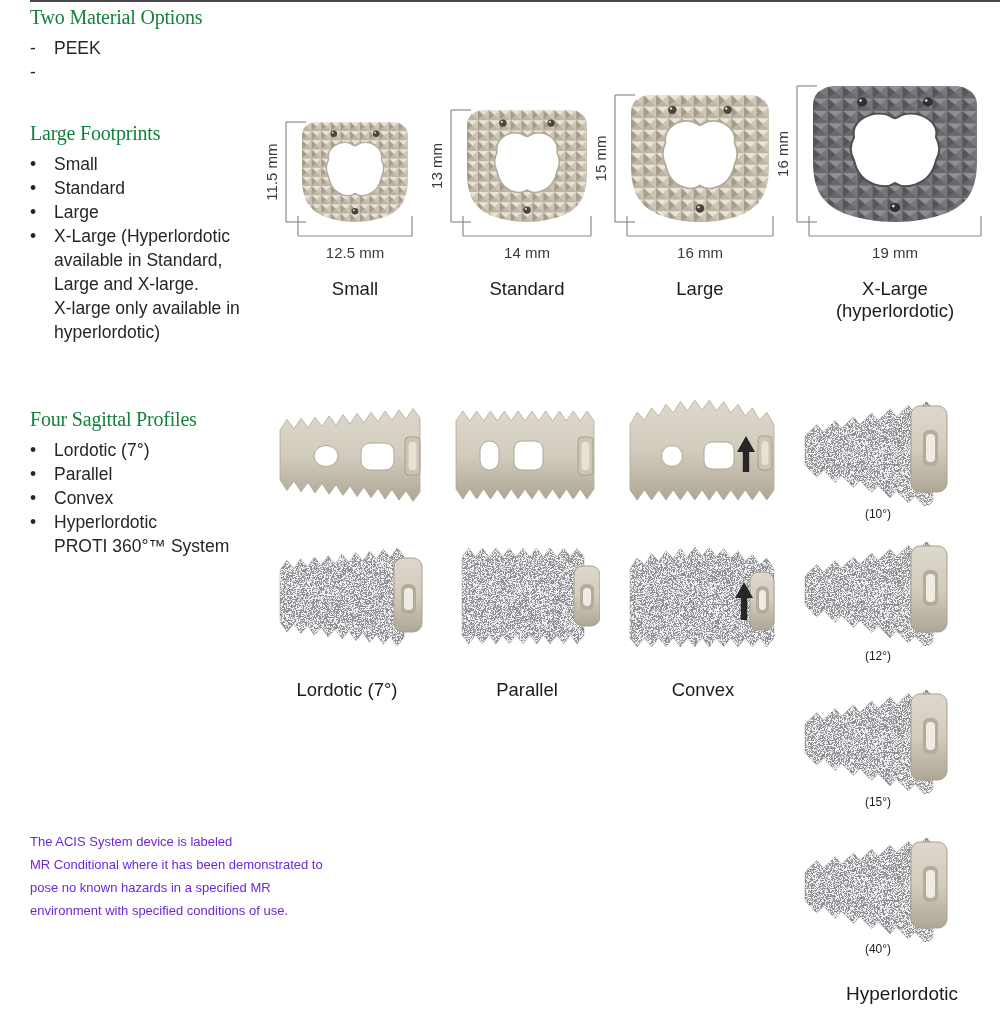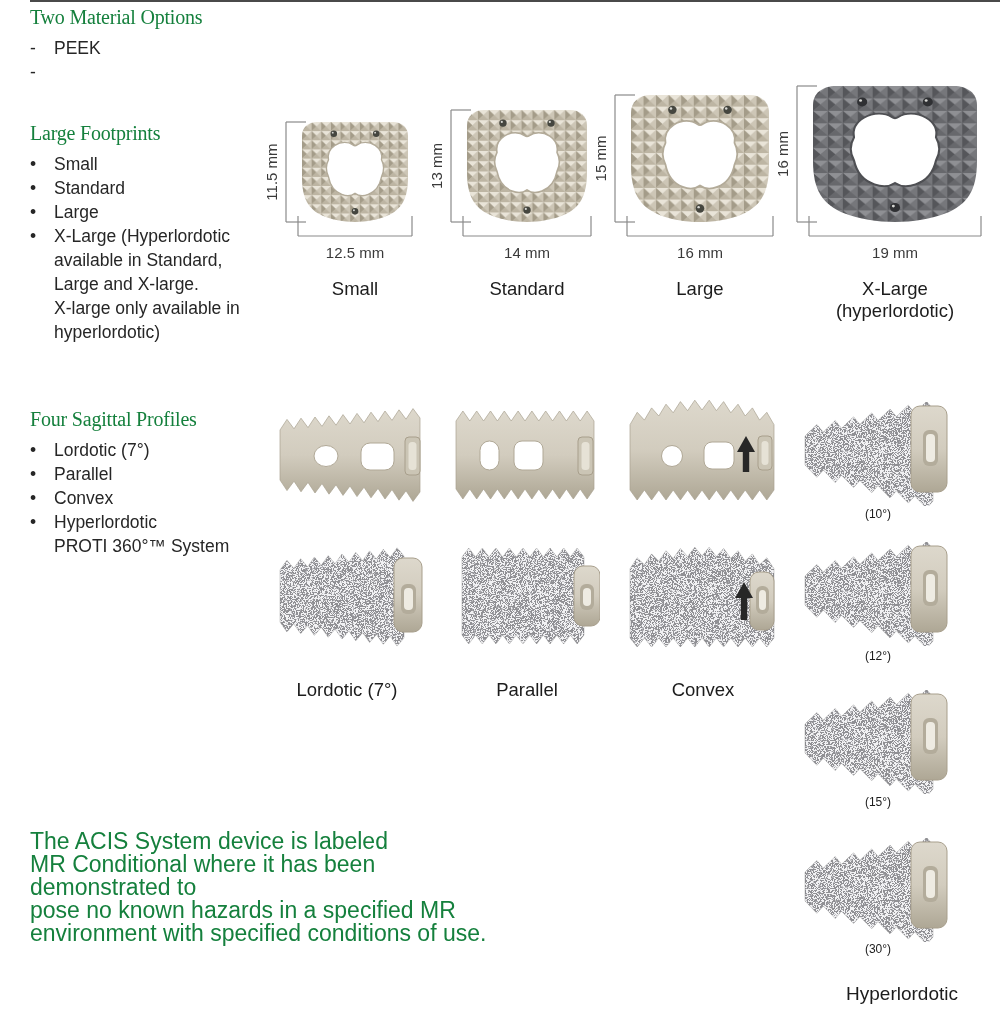--- a/index.html
+++ b/index.html
@@ -5,21 +5,21 @@
   *{margin:0;padding:0;box-sizing:border-box}
   html,body{background:#fff}
   body{width:1000px;height:1017px;font-family:"Liberation Sans",sans-serif;color:#1c1c1c}
   #page{position:relative;width:1000px;height:1017px;background:#fff;overflow:hidden}
   .rule{position:absolute;left:30px;top:0;width:970px;height:2px;background:#4a4a4a}
   .tblock{position:absolute;width:255px}
   .tblock h2, .h2w{font-family:"Liberation Serif",serif;font-size:20px;font-weight:400;color:#15803d;letter-spacing:-0.2px;margin-bottom:7px;white-space:pre-line}
   .lrow{display:flex;font-size:17.5px;line-height:24px;color:#262626}
   .mk{width:24px;flex:none}
   .ltext{white-space:pre-line}
-  .body{font-size:23px;line-height:23px;white-space:pre-line;color:#15803d}
+  .body{font-size:13px;line-height:23px;white-space:pre-line;color:#6d28d9}
   .wide{width:470px}
   .cap{position:absolute;transform:translateX(-50%);font-size:18.5px;text-align:center;white-space:pre-line;color:#1c1c1c}
   .angle{font-size:12px}
   svg text{font-family:"Liberation Sans",sans-serif}
   .dim{font-size:15px;fill:#3a3a3a}
 </style>
 </head>
 <body>
 
 <div id="page">
@@ -522,15 +522,15 @@
   <div class="cap" style="left:895px;top:278px">X-Large
 (hyperlordotic)</div>
 
   <div class="cap" style="left:347px;top:679px">Lordotic (7°)</div>
   <div class="cap" style="left:527px;top:679px">Parallel</div>
   <div class="cap" style="left:703px;top:679px">Convex</div>
 
   <div class="cap angle" style="left:878px;top:507px">(10°)</div>
   <div class="cap angle" style="left:878px;top:649px">(12°)</div>
   <div class="cap angle" style="left:878px;top:795px">(15°)</div>
-  <div class="cap angle" style="left:878px;top:942px">(30°)</div>
+  <div class="cap angle" style="left:878px;top:942px">(40°)</div>
   <div class="cap" style="left:902px;top:983px;font-size:19px">Hyperlordotic</div>
 </div>
 
 </body></html>

